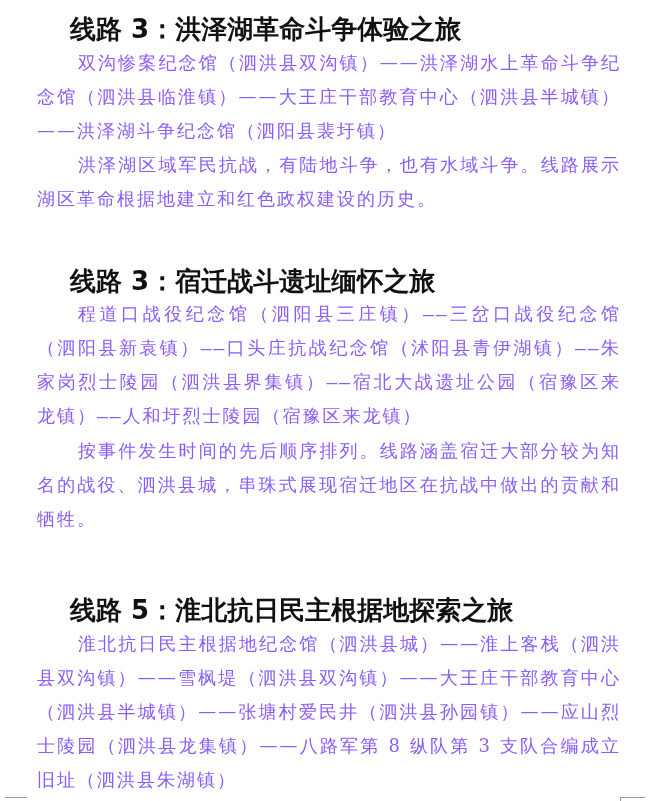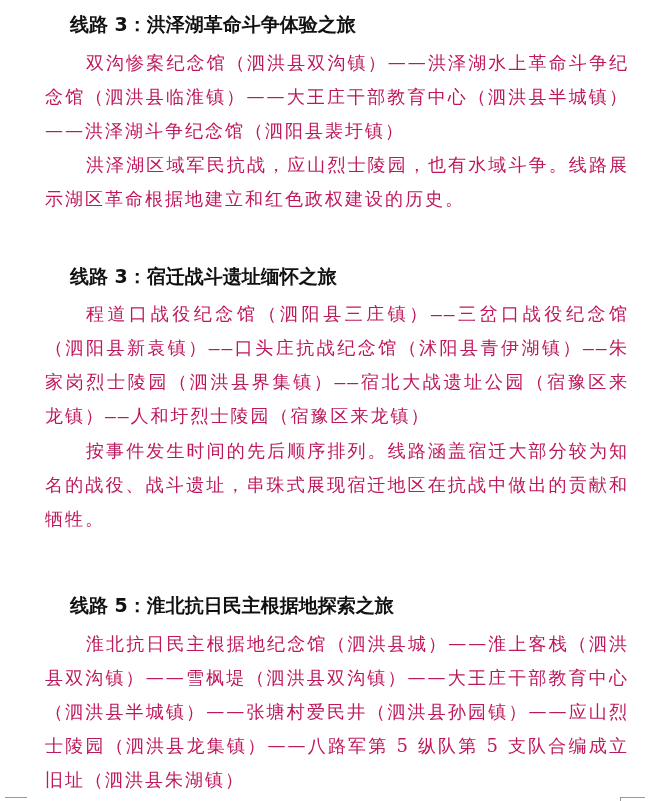--- a/index.html
+++ b/index.html
@@ -1,43 +1,43 @@
 <!DOCTYPE html>
 <html><head>
 <meta charset="utf-8">
 <style>
   html, body { margin: 0; padding: 0; background: #ffffff; }
   body { width: 657px; height: 801px; position: relative; overflow: hidden; }
   .page { position: absolute; left: 29px; top: 0; width: 584px; }
   .heading {
     position: absolute; left: 41px;
     font-family: "DejaVu Sans", "Liberation Sans", sans-serif;
-    font-weight: bold; font-size: 19px; color: #111;
+    font-weight: bold; font-size: 26px; color: #111;
     white-space: nowrap; letter-spacing: 0px;
   }
   .para {
-    position: absolute; left: 16px; width: 584px;
+    position: absolute; left: 8px; width: 584px;
     font-family: "DejaVu Serif", "Liberation Serif", serif;
-    font-size: 18px; color: #be185d;
+    font-size: 18px; color: #8b5cf6;
     line-height: 34px; letter-spacing: 2px;
     text-indent: 41px; text-align: justify; text-align-last: left;
     word-break: break-all;
   }
   .corner { position: absolute; border-color: #999; border-style: solid; }
 </style>
 </head>
 <body>
 
 <div class="page">
   <div class="heading" style="top:12px;">线路 3：洪泽湖革命斗争体验之旅</div>
   <div class="para" style="top:46px;">双沟惨案纪念馆（泗洪县双沟镇）——洪泽湖水上革命斗争纪念馆（泗洪县临淮镇）——大王庄干部教育中心（泗洪县半城镇）——洪泽湖斗争纪念馆（泗阳县裴圩镇）</div>
-  <div class="para" style="top:148px;">洪泽湖区域军民抗战，应山烈士陵园，也有水域斗争。线路展示湖区革命根据地建立和红色政权建设的历史。</div>
+  <div class="para" style="top:148px;">洪泽湖区域军民抗战，有陆地斗争，也有水域斗争。线路展示湖区革命根据地建立和红色政权建设的历史。</div>
 
   <div class="heading" style="top:264px;">线路 3：宿迁战斗遗址缅怀之旅</div>
   <div class="para" style="top:298px;font-family:Liberation Mono, monospace;">程道口战役纪念馆（泗阳县三庄镇）——三岔口战役纪念馆（泗阳县新袁镇）——口头庄抗战纪念馆（沭阳县青伊湖镇）——朱家岗烈士陵园（泗洪县界集镇）——宿北大战遗址公园（宿豫区来龙镇）——人和圩烈士陵园（宿豫区来龙镇）</div>
-  <div class="para" style="top:434px;">按事件发生时间的先后顺序排列。线路涵盖宿迁大部分较为知名的战役、战斗遗址，串珠式展现宿迁地区在抗战中做出的贡献和牺牲。</div>
+  <div class="para" style="top:434px;">按事件发生时间的先后顺序排列。线路涵盖宿迁大部分较为知名的战役、泗洪县城，串珠式展现宿迁地区在抗战中做出的贡献和牺牲。</div>
 
   <div class="heading" style="top:593px;">线路 5：淮北抗日民主根据地探索之旅</div>
-  <div class="para" style="top:627px;">淮北抗日民主根据地纪念馆（泗洪县城）——淮上客栈（泗洪县双沟镇）——雪枫堤（泗洪县双沟镇）——大王庄干部教育中心（泗洪县半城镇）——张塘村爱民井（泗洪县孙园镇）——应山烈士陵园（泗洪县龙集镇）——八路军第 5 纵队第 5 支队合编成立旧址（泗洪县朱湖镇）</div>
+  <div class="para" style="top:627px;">淮北抗日民主根据地纪念馆（泗洪县城）——淮上客栈（泗洪县双沟镇）——雪枫堤（泗洪县双沟镇）——大王庄干部教育中心（泗洪县半城镇）——张塘村爱民井（泗洪县孙园镇）——应山烈士陵园（泗洪县龙集镇）——八路军第 8 纵队第 3 支队合编成立旧址（泗洪县朱湖镇）</div>
 </div>
 
 <div class="corner" style="left:5px; top:797px; width:22px; height:4px; border-width:1px 0 0 0;"></div>
 <div class="corner" style="left:620px; top:797px; width:24px; height:4px; border-width:1px 0 0 1px;"></div>
 
 </body></html>

